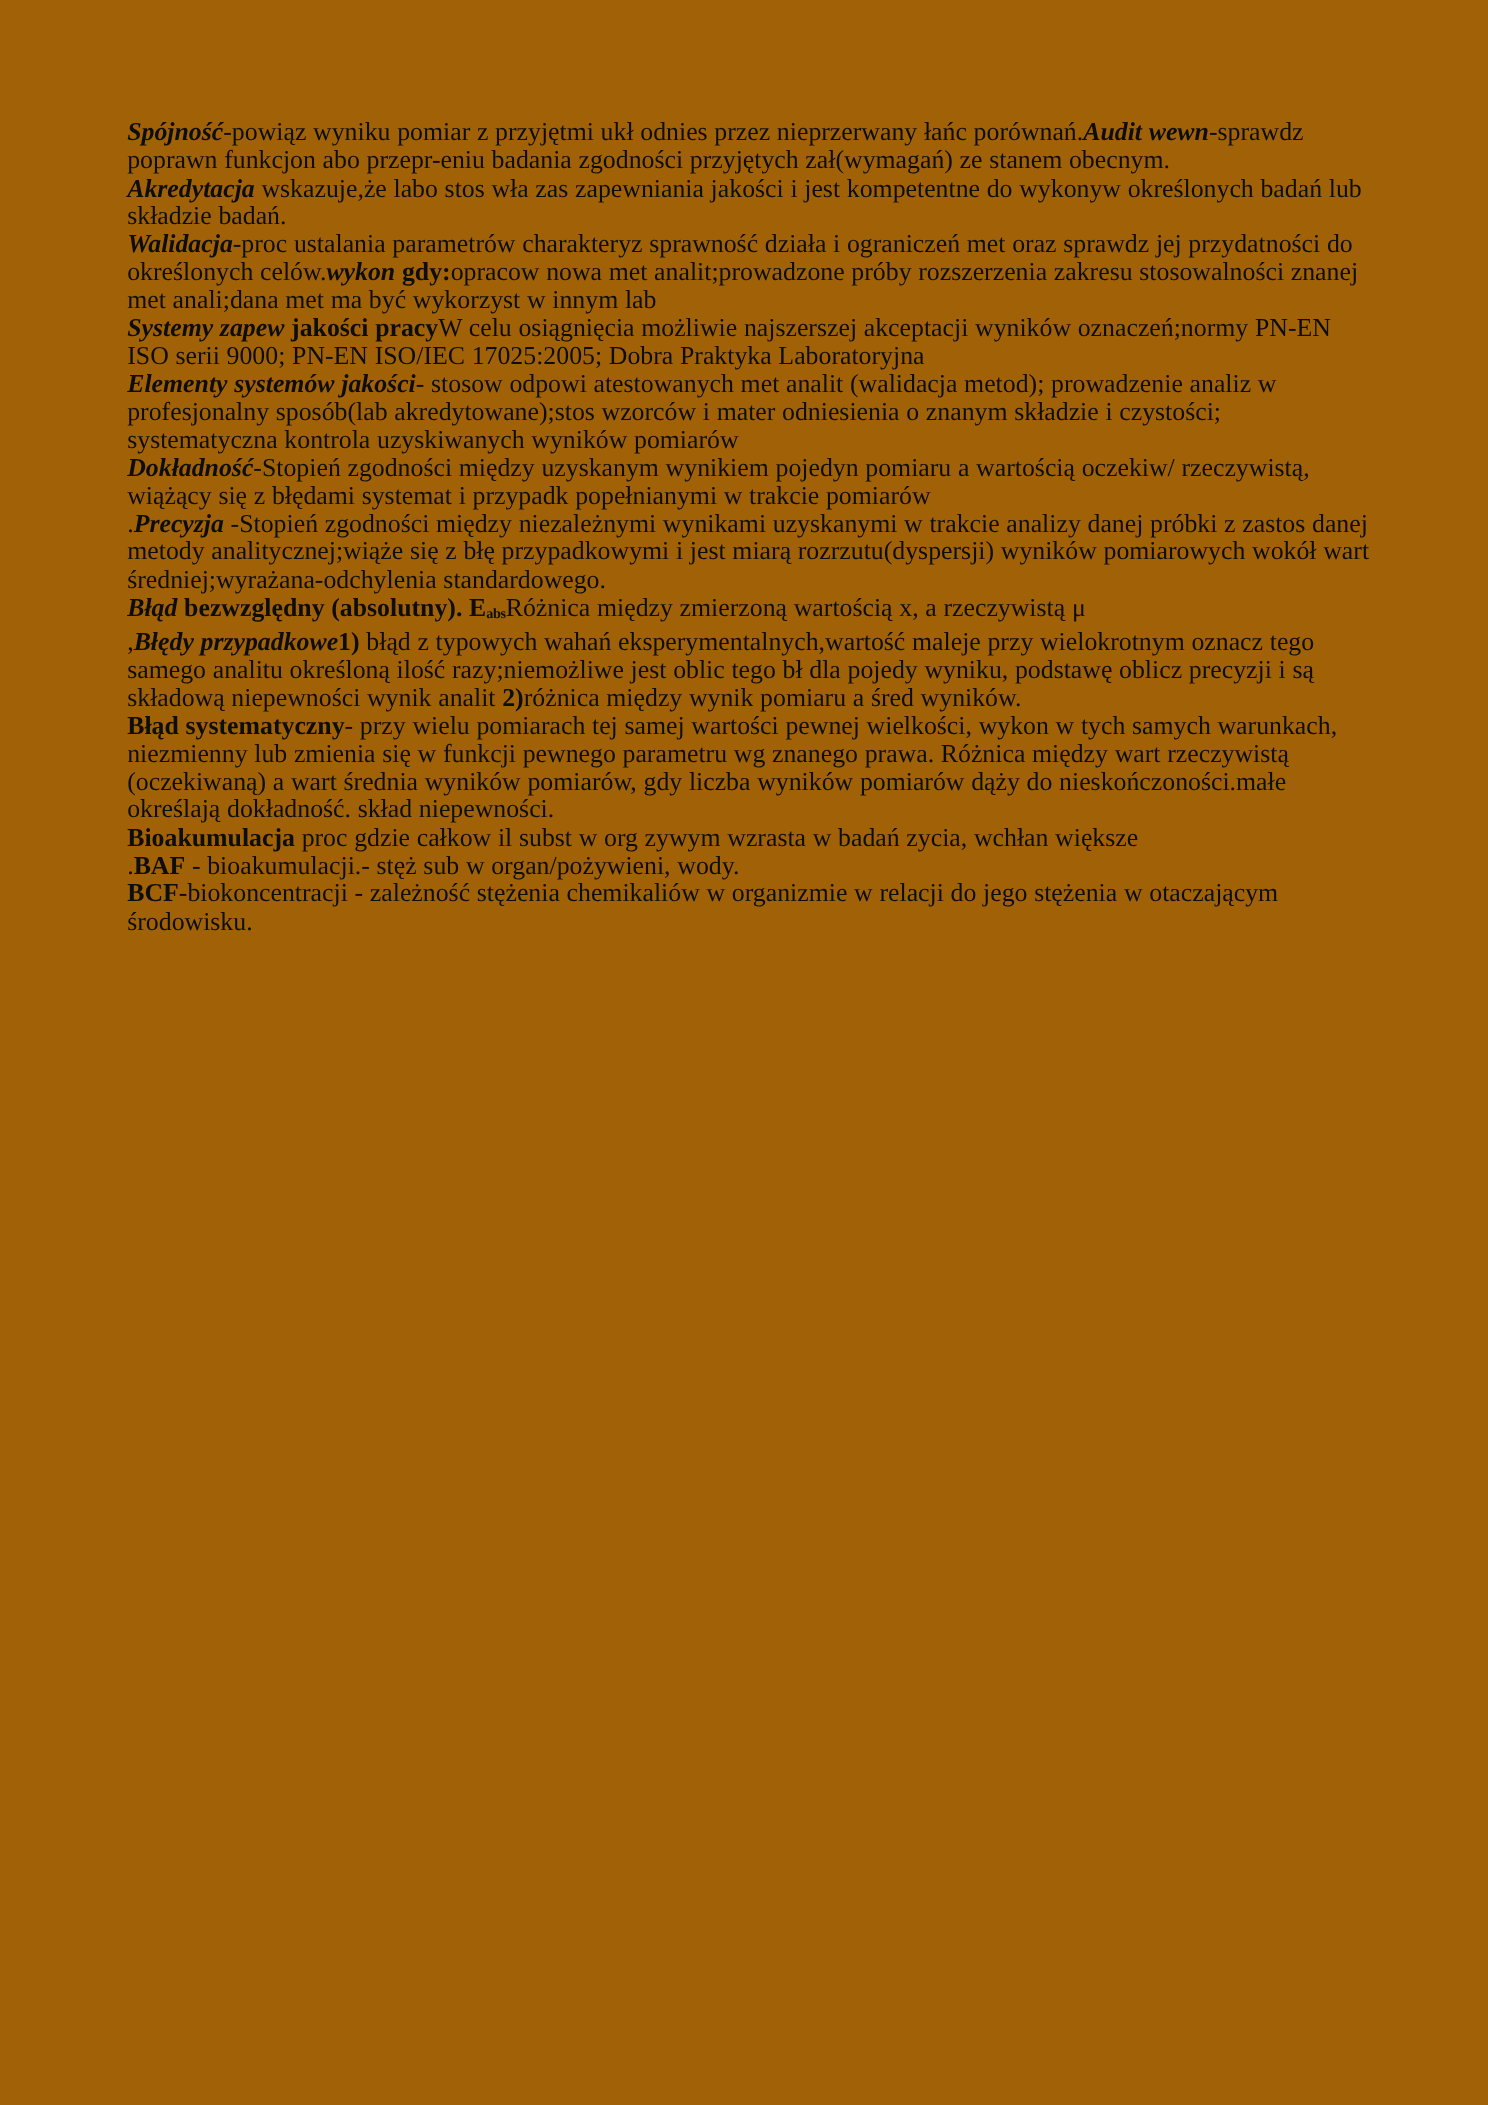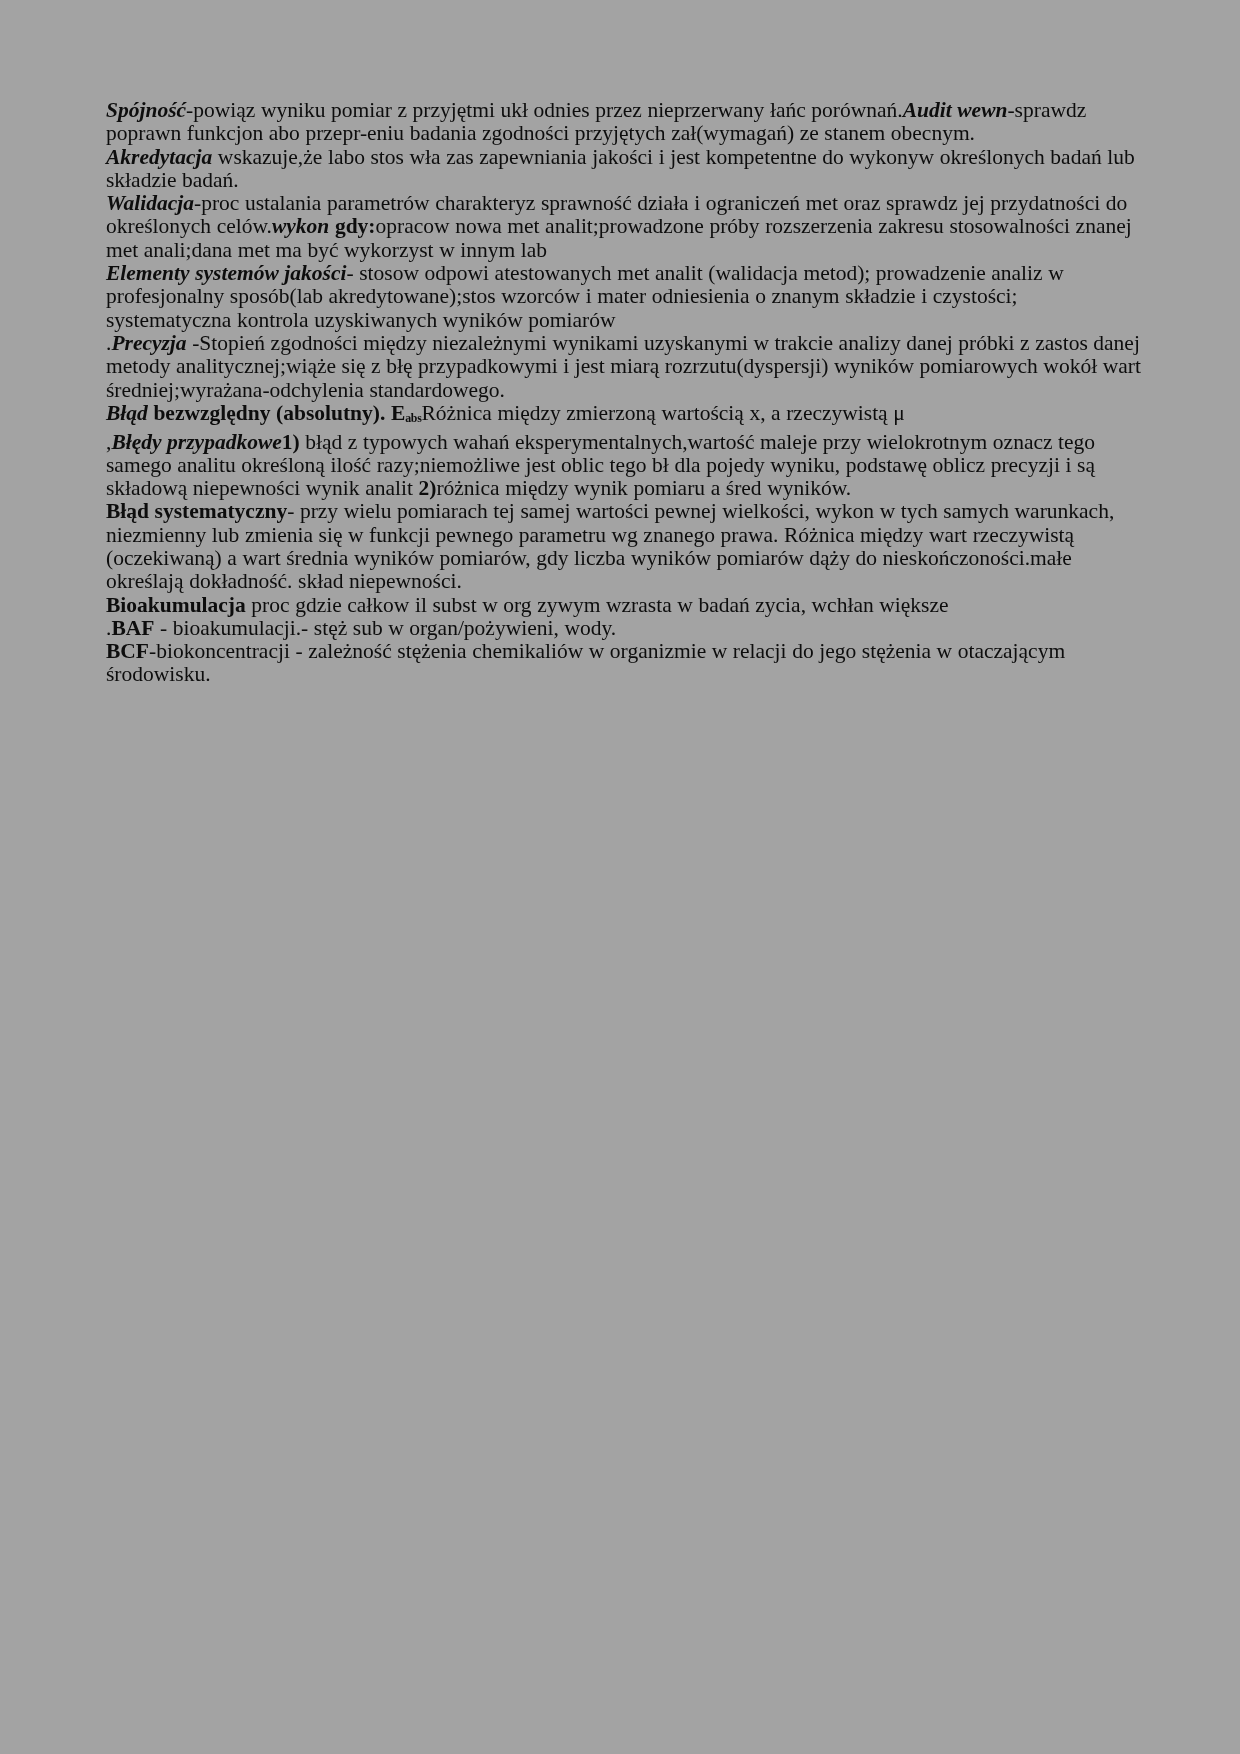--- a/index.html
+++ b/index.html
@@ -7,21 +7,21 @@
     width: 1240px;
     height: 1754px;
     background: #ffffff;
     position: relative;
     overflow: hidden;
     font-family: "Liberation Serif", serif;
   }
   .page {
     position: absolute;
     inset: 0;
-    background: #a3a3a3;
+    background: #a16207;
   }
   .text-block {
     position: absolute;
     left: 106px;
     top: 99px;
     width: 1036px;
     font-size: 21.5px;
     line-height: 23.3px;
     color: #0d0d0d;
     text-align: left;
@@ -40,21 +40,23 @@
   }
 </style>
 </head>
 <body style="background: rgb(255, 255, 255);">
 
 <main class="page">
   <article class="text-block" id="text-block" style="color: rgb(13, 13, 13);">
       <p class="para"><span class="run-bi">Spójność</span><span class="run-r">-powiąz wyniku pomiar z przyjętmi ukł odnies przez nieprzerwany łańc porównań.</span><span class="run-bi">Audit wewn</span><span class="run-r">-sprawdz poprawn funkcjon abo przepr-eniu badania zgodności przyjętych zał(wymagań) ze stanem obecnym.</span></p>
       <p class="para"><span class="run-bi">Akredytacja</span><span class="run-r"> wskazuje,że labo stos wła zas zapewniania jakości i jest kompetentne do wykonyw określonych badań lub składzie badań.</span></p>
       <p class="para"><span class="run-bi">Walidacja</span><span class="run-r">-proc ustalania parametrów charakteryz sprawność działa i ograniczeń met oraz sprawdz jej przydatności do określonych celów.</span><span class="run-bi">wykon</span><span class="run-b"> gdy:</span><span class="run-r">opracow nowa met analit;prowadzone próby rozszerzenia zakresu stosowalności znanej met anali;dana met ma być wykorzyst w innym lab</span></p>
+      <p class="para"><span class="run-bi">Systemy zapew</span><span class="run-b"> jakości pracy</span><span class="run-r">W celu osiągnięcia możliwie najszerszej akceptacji wyników oznaczeń;normy PN-EN ISO serii 9000; PN-EN ISO/IEC 17025:2005; Dobra Praktyka Laboratoryjna</span></p>
       <p class="para"><span class="run-bi">Elementy systemów jakości</span><span class="run-r">- stosow odpowi atestowanych met analit (walidacja metod); prowadzenie analiz w profesjonalny sposób(lab akredytowane);stos wzorców i mater odniesienia o znanym składzie i czystości; systematyczna kontrola uzyskiwanych wyników pomiarów</span></p>
+      <p class="para"><span class="run-bi">Dokładność</span><span class="run-r">-Stopień zgodności między uzyskanym wynikiem pojedyn pomiaru a wartością oczekiw/ rzeczywistą, wiążący się z błędami systemat i przypadk popełnianymi w trakcie pomiarów</span></p>
       <p class="para"><span class="run-r">.</span><span class="run-bi">Precyzja</span><span class="run-r"> -Stopień zgodności między niezależnymi wynikami uzyskanymi w trakcie analizy danej próbki z zastos danej metody analitycznej;wiąże się z błę przypadkowymi i jest miarą rozrzutu(dyspersji) wyników pomiarowych wokół wart średniej;wyrażana-odchylenia standardowego.</span></p>
       <p class="para"><span class="run-bi">Błąd</span><span class="run-b"> bezwzględny (absolutny). E</span><span class="run-subb">abs</span><span class="run-r">Różnica między zmierzoną wartością x, a rzeczywistą μ</span></p>
       <p class="para"><span class="run-r">,</span><span class="run-bi">Błędy przypadkowe</span><span class="run-b">1)</span><span class="run-r"> błąd z typowych wahań eksperymentalnych,wartość maleje przy wielokrotnym oznacz tego samego analitu określoną ilość razy;niemożliwe jest oblic tego bł dla pojedy wyniku,  podstawę oblicz precyzji i są składową niepewności wynik analit </span><span class="run-b">2)</span><span class="run-r">różnica między wynik pomiaru a śred wyników.</span></p>
       <p class="para"><span class="run-b">Błąd systematyczny</span><span class="run-r">- przy wielu pomiarach tej samej wartości pewnej wielkości, wykon w tych samych warunkach, niezmienny lub zmienia się w funkcji pewnego parametru wg znanego prawa. Różnica między wart rzeczywistą (oczekiwaną) a wart średnia wyników pomiarów, gdy liczba wyników pomiarów dąży do nieskończoności.małe określają dokładność. skład niepewności.</span></p>
       <p class="para"><span class="run-b">Bioakumulacja</span><span class="run-r"> proc gdzie całkow il subst w org zywym wzrasta w badań zycia, wchłan większe</span></p>
       <p class="para"><span class="run-r">.</span><span class="run-b">BAF</span><span class="run-r"> - bioakumulacji.- stęż sub w organ/pożywieni, wody.</span></p>
       <p class="para"><span class="run-b">BCF</span><span class="run-r">-biokoncentracji - zależność stężenia chemikaliów w organizmie w relacji do jego stężenia w otaczającym środowisku.</span></p>
     </article>
 </main>
 

